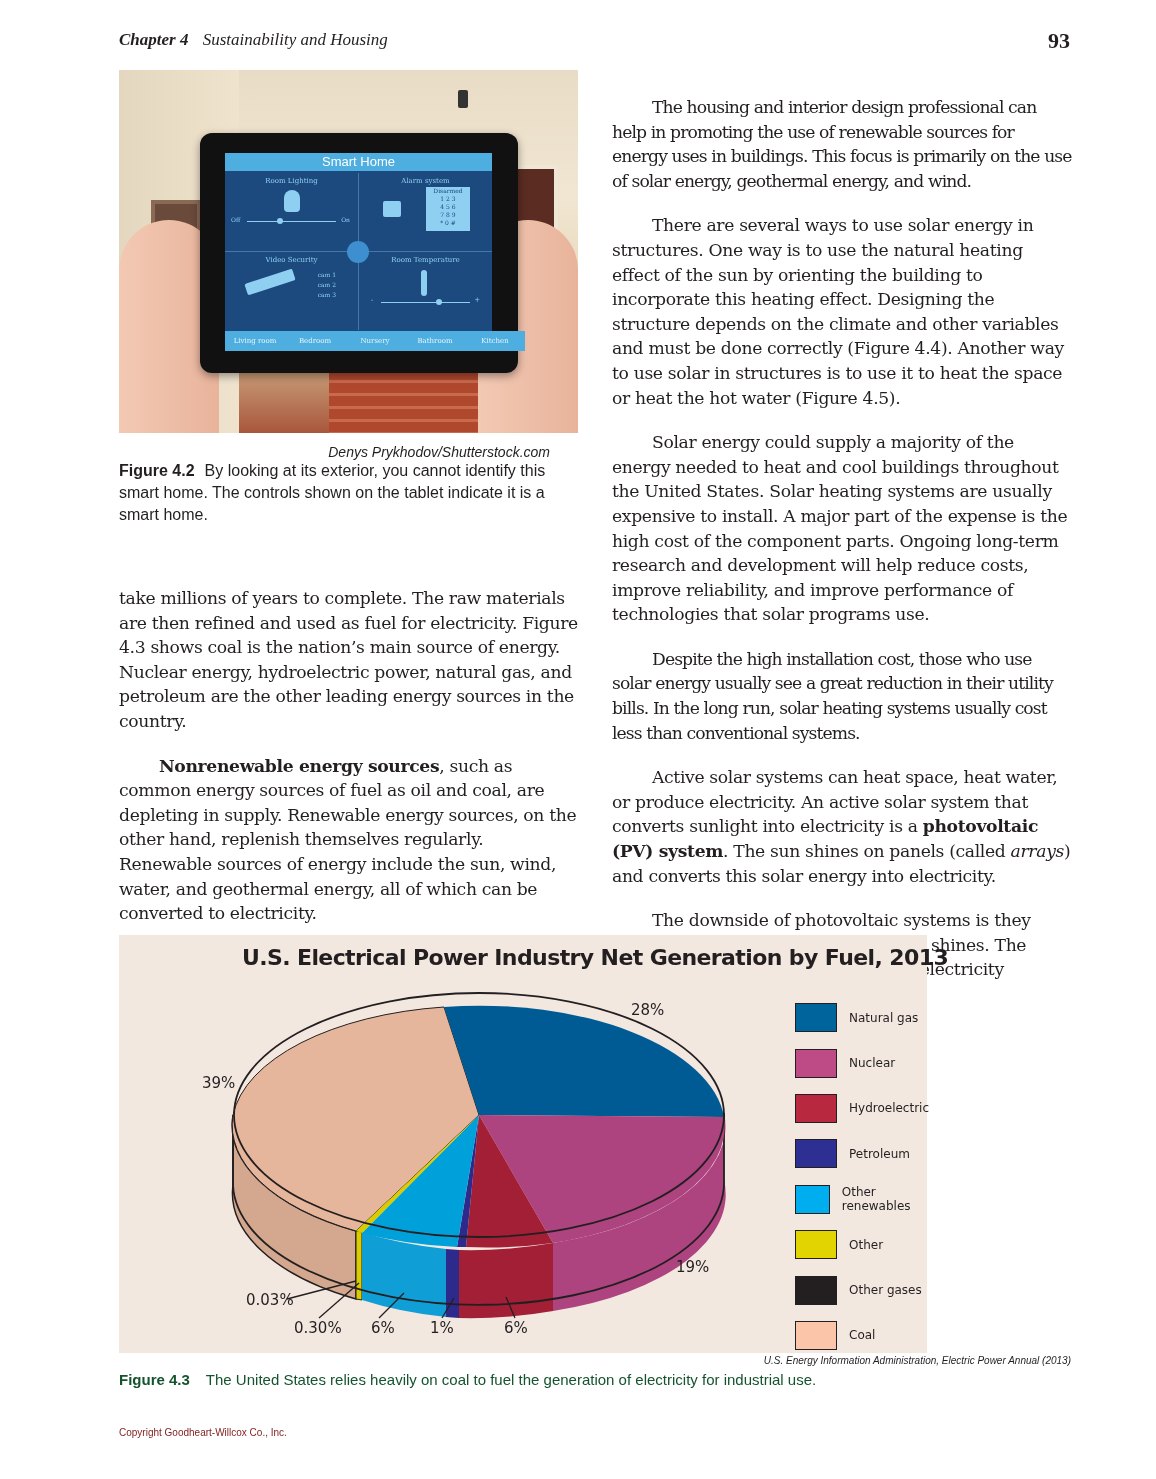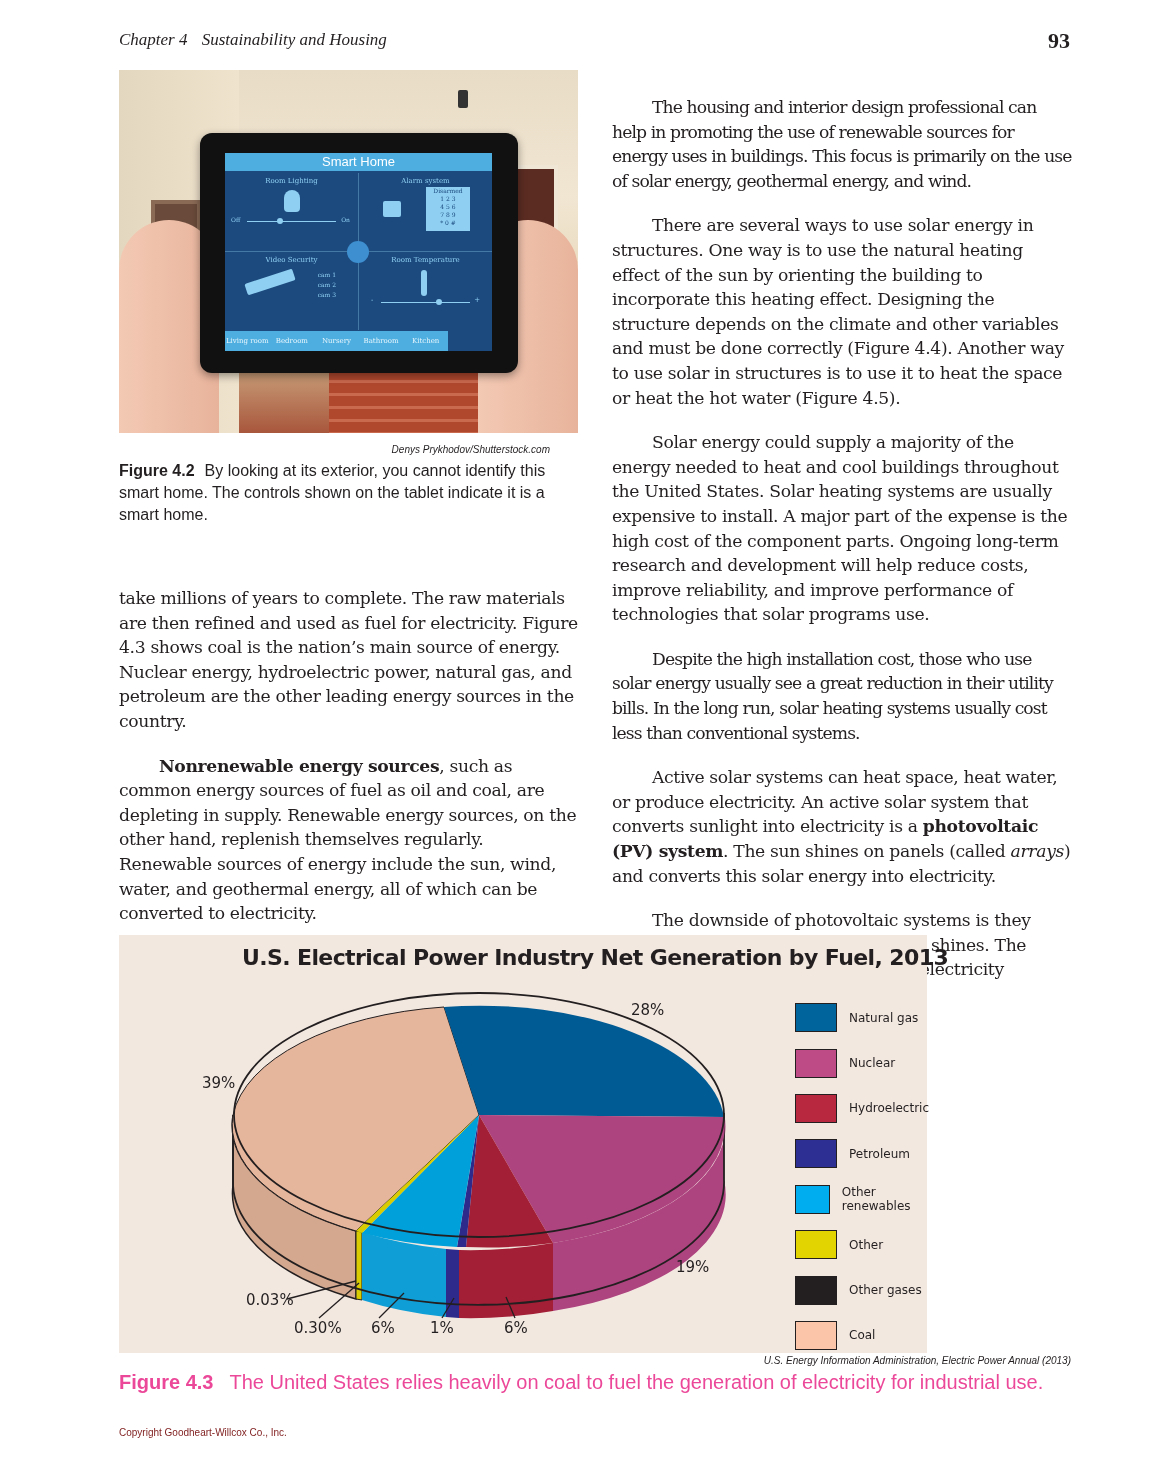--- a/index.html
+++ b/index.html
@@ -1,18 +1,18 @@
 <!DOCTYPE html>
 <html><head>
 <meta charset="utf-8">
 <style>
   html, body { margin: 0; padding: 0; background: #ffffff; }
   body { width: 1156px; height: 1479px; position: relative; overflow: hidden; font-family: "DejaVu Serif", serif; color: #231f20; }
   .running-head { position: absolute; top: 30px; left: 119px; font-family: "Liberation Serif", serif; font-style: italic; font-size: 17px; color: #231f20; }
-  .running-head .chap { font-weight: normal; margin-right: 10px; text-align: center; }
+  .running-head .chap { font-weight: bold; margin-right: 10px; text-align: center; }
   .page-num { position: absolute; top: 28px; right: 86px; font-family: "Liberation Serif", serif; font-weight: bold; font-size: 22px; }
 
   .photo { position: absolute; left: 119px; top: 70px; width: 459px; height: 363px; overflow: hidden;
     background: linear-gradient(180deg, #e8dcc6 0%, #f1e6d2 35%, #e9d9bd 60%, #c9a07a 82%, #a8563c 100%); }
   .photo .wall-left { position: absolute; left: 0; top: 0; width: 120px; height: 363px; background: linear-gradient(90deg,#e4d7bf,#efe3cd); }
   .photo .window { position: absolute; left: 32px; top: 130px; width: 42px; height: 70px; background: #6a4a3a; border: 4px solid #8a6a55; }
   .photo .door { position: absolute; right: 20px; top: 95px; width: 40px; height: 130px; background: #5b2c22; border: 4px solid #efe6d6; }
   .photo .stairs { position: absolute; left: 210px; top: 300px; width: 180px; height: 63px; background: repeating-linear-gradient(180deg, #b0482e 0 10px, #c9694d 10px 13px); }
   .photo .lamp { position: absolute; right: 110px; top: 20px; width: 10px; height: 18px; background: #333; border-radius: 2px; }
   .hand { position: absolute; background: linear-gradient(90deg,#f3c9b4,#e8b39b); border-radius: 40px; }
@@ -29,45 +29,45 @@
   .screen .qlabel { margin-top: 4px; }
   .screen .bulb { width: 16px; height: 22px; margin: 5px auto 0; background: #8fd0f2; border-radius: 8px 8px 4px 4px; }
   .screen .slider { position: relative; height: 1px; background: #8fd0f2; margin: 9px 22px 0; }
   .screen .slider .knob { position: absolute; top: -3px; width: 6px; height: 6px; border-radius: 3px; background: #8fd0f2; }
   .screen .keypad { position: absolute; right: 22px; top: 14px; width: 44px; height: 44px; background: #8fd0f2; color: #1c4a7f; font-size: 6px; line-height: 8px; }
   .screen .lock { position: absolute; left: 24px; top: 28px; width: 18px; height: 16px; background: #8fd0f2; border-radius: 2px; }
   .screen .cam { position: absolute; left: 20px; top: 24px; width: 50px; height: 12px; background: #8fd0f2; transform: rotate(-18deg); border-radius: 2px; }
   .screen .toggles { position: absolute; right: 22px; top: 18px; font-size: 6px; text-align: right; line-height: 10px; }
   .screen .thermo { position: absolute; left: 62px; top: 18px; width: 6px; height: 26px; background: #8fd0f2; border-radius: 3px; }
   .screen .home-btn { position: absolute; left: 122px; top: 88px; width: 22px; height: 22px; border-radius: 11px; background: #3d8fcf; }
-  .screen .rooms { position: absolute; left: 0; bottom: 0; width: 223px; height: 20px; background: #4eaee0; display: flex; font-size: 7px; color: #e8f6fd; }
+  .screen .rooms { position: absolute; left: 0; bottom: 0; width: 300px; height: 20px; background: #4eaee0; display: flex; font-size: 7px; color: #e8f6fd; }
   .screen .rooms span { flex: 1; text-align: center; line-height: 20px; }
 
-  .credit { position: absolute; font-family: "Liberation Sans", sans-serif; font-style: italic; font-size: 10px; color: #231f20; }
+  .credit { position: absolute; font-family: "Liberation Sans", sans-serif; font-style: italic; font-size: 14px; color: #231f20; }
   .caption { position: absolute; font-family: "Liberation Sans", sans-serif; font-size: 16px; line-height: 22px; color: #231f20; }
   .caption b { font-weight: bold; margin-right: 10px; }
 
   .col { position: absolute; font-family: "DejaVu Serif", serif; font-size: 17.2px; line-height: 24.6px; color: #231f20; letter-spacing: -0.35px; }
   .col p { margin: 0; }
   .col .ind { text-indent: 40px; margin-top: 20px; }
   .col .tight { letter-spacing: -0.9px; }
   .col b { font-weight: bold; }
   .heading { font-family: "DejaVu Serif", serif; font-style: italic; font-weight: bold; color: #2a4a9e; font-size: 23px; line-height: 34px; margin: 3px 0 0 0; }
 
   .chart-box { position: absolute; left: 119px; top: 935px; width: 808px; height: 418px; background: #f3e8e0; }
   .chart-title { position: absolute; left: 0; width: 952px; top: 10px; text-align: center; font-family: "DejaVu Sans", sans-serif; font-weight: bold; font-size: 22px; color: #231f20; letter-spacing: -0.6px; }
   .chart-svg { position: absolute; left: 0; top: 0; }
   .legend { position: absolute; left: 676px; top: 60px; }
   .legend-item { display: flex; align-items: center; height: 45.4px; }
   .swatch { width: 42px; height: 29px; border: 1.5px solid #231f20; box-sizing: border-box; margin-right: 12px; }
   .legend-label { font-family: "DejaVu Sans", sans-serif; font-size: 12px; color: #231f20; }
   .pct { font-family: "DejaVu Sans", sans-serif; font-size: 15px; fill: #231f20; }
 
   .source { position: absolute; right: 85px; top: 1355px; font-family: "Liberation Sans", sans-serif; font-style: italic; font-size: 10px; color: #231f20; }
-  .fig3-caption { position: absolute; left: 119px; top: 1371px; font-family: "Liberation Sans", sans-serif; font-size: 20px; color: #ec4899; }
+  .fig3-caption { position: absolute; left: 119px; top: 1371px; font-family: "Liberation Sans", sans-serif; font-size: 15px; color: #14532d; }
   .fig3-caption b { margin-right: 16px; }
   .copyright { position: absolute; left: 119px; top: 1427px; font-family: "Liberation Sans", sans-serif; font-size: 10px; color: #7f1d1d; }
 </style>
 </head>
 <body>
 
 <div class="running-head">
   <span class="chap">Chapter 4</span>
   <span>Sustainability and Housing</span>
 </div>

